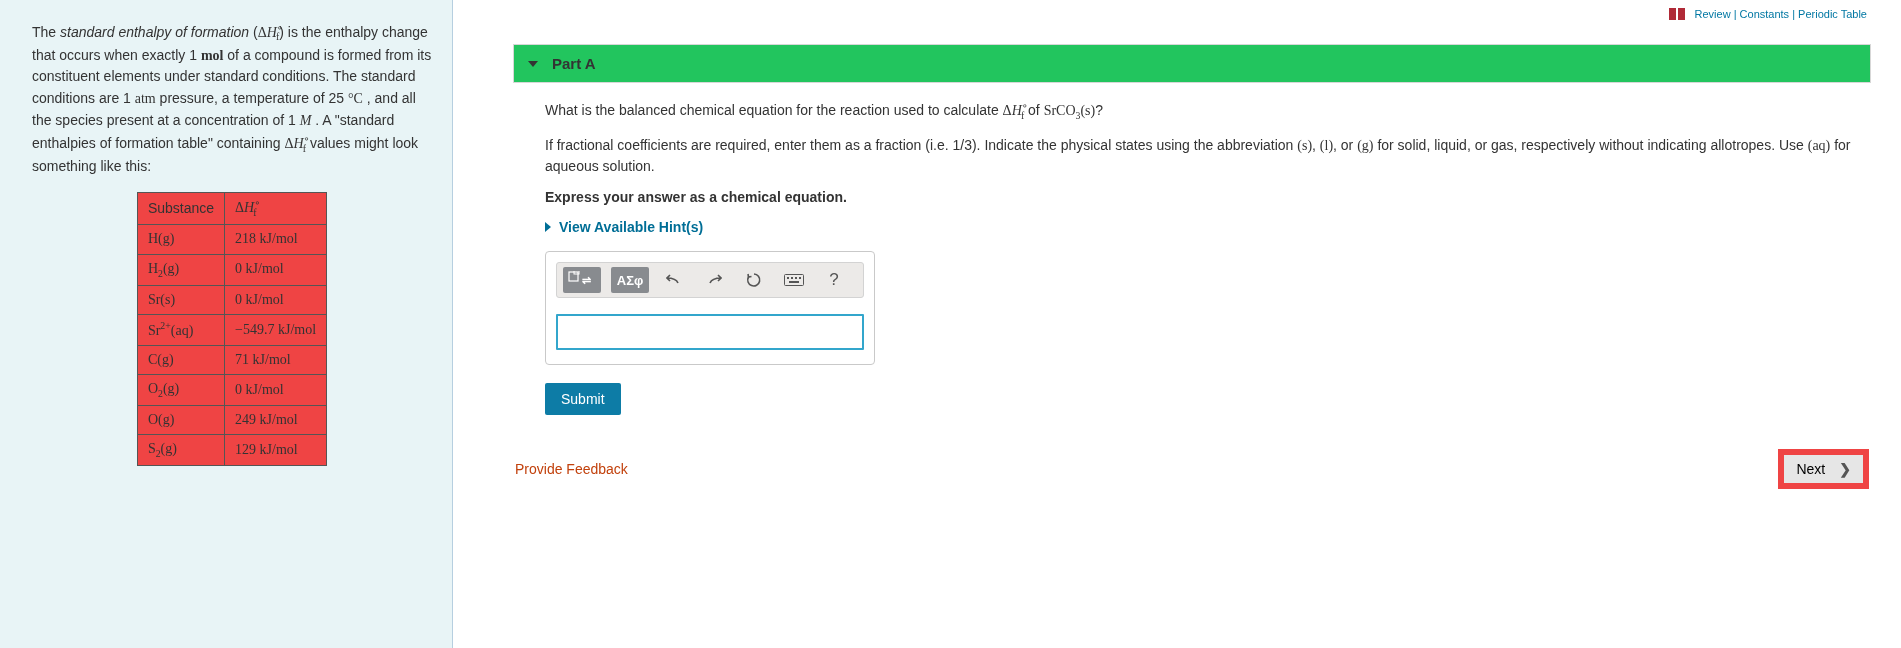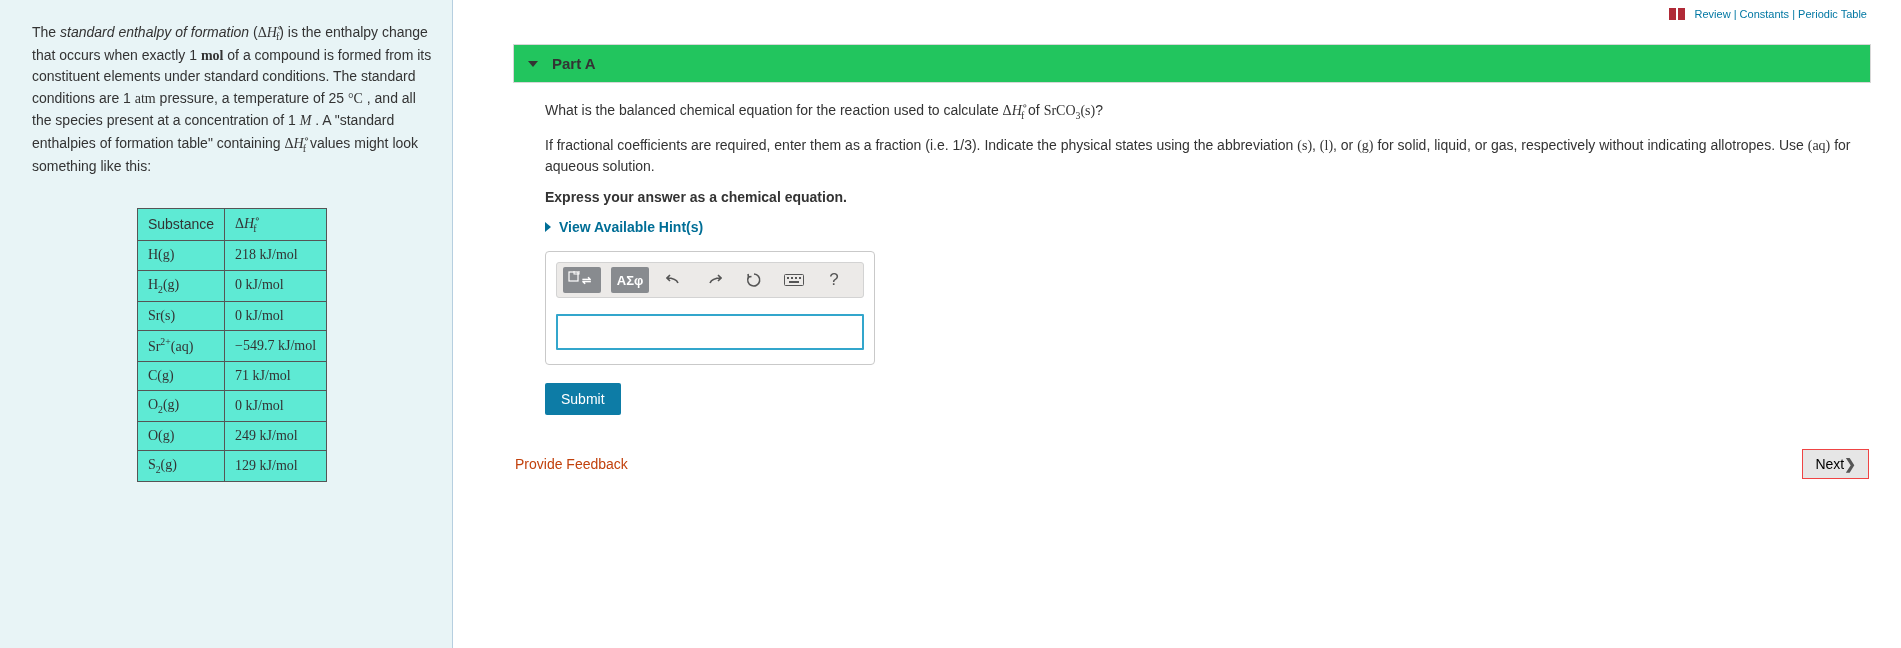--- a/index.html
+++ b/index.html
@@ -22,29 +22,29 @@
   .hint-caret { width:0; height:0; border-top:5px solid transparent; border-bottom:5px solid transparent; border-left:6px solid #006e96; margin-right:8px; }
   .answer-box { border:1px solid #c9c9c9; border-radius:4px; width:330px; padding:10px 10px 14px 10px; margin-bottom:18px; }
   .toolbar { background:#eceae8; border:1px solid #d3d3d3; border-radius:3px; padding:4px 6px; display:flex; align-items:center; gap:10px; margin-bottom:16px; }
   .tool-btn { display:inline-flex; align-items:center; justify-content:center; width:30px; height:26px; font-size:14px; color:#555; cursor:pointer; border-radius:2px; }
   .tool-btn.templ, .tool-btn.greek { background:#888b8f; color:#fff; font-weight:bold; font-size:13px; width:38px; }
   .tool-btn.templ { font-family:serif; }
   .answer-input { width:100%; height:36px; border:2px solid #33a6cc; border-radius:1px; background:#fff; padding:4px 6px; font-size:15px; }
   .submit-btn { background:#0d7ca6; color:#fff; border:none; padding:8px 16px; font-size:14px; border-radius:2px; cursor:pointer; }
   .bottom-bar { display:flex; justify-content:space-between; align-items:center; margin-top:34px; padding:0 2px; }
   .feedback-link { color:#c2410c; cursor:pointer; }
-  .next-btn { background:#e6e6e6; border:1px solid #ef4444; padding:6px 12px; font-size:14px; cursor:pointer; display:inline-flex; align-items:center; gap:0; }
+  .next-btn { background:#e6e6e6; border:6px solid #ef4444; padding:6px 12px; font-size:14px; cursor:pointer; display:inline-flex; align-items:center; gap:14px; }
   .next-caret { font-weight:bold; color:#555; }
   
   .intro-text { font-size:14px; line-height:1.55; }
   .intro-text .term { font-style:italic; }
   .formula { font-family:'Times New Roman', serif; }
   .sup { font-size:0.7em; vertical-align:super; }
   .sub { font-size:0.7em; vertical-align:sub; }
-  table.enthalpy { border-collapse:collapse; margin:30px auto 0 auto; background:#5eead4; }
+  table.enthalpy { border-collapse:collapse; margin:14px auto 0 auto; background:#ef4444; }
   table.enthalpy th, table.enthalpy td { border:1px solid #555; padding:4px 10px; font-size:14px; font-family:'Times New Roman', serif; text-align:left; }
   table.enthalpy th { font-weight:normal; font-family:Arial; }
   .unit { font-family:'Times New Roman', serif; }
 </style>
 </head>
 <body>
 
 <div class="page">
   <div class="left-panel">
     <div class="intro-text">

